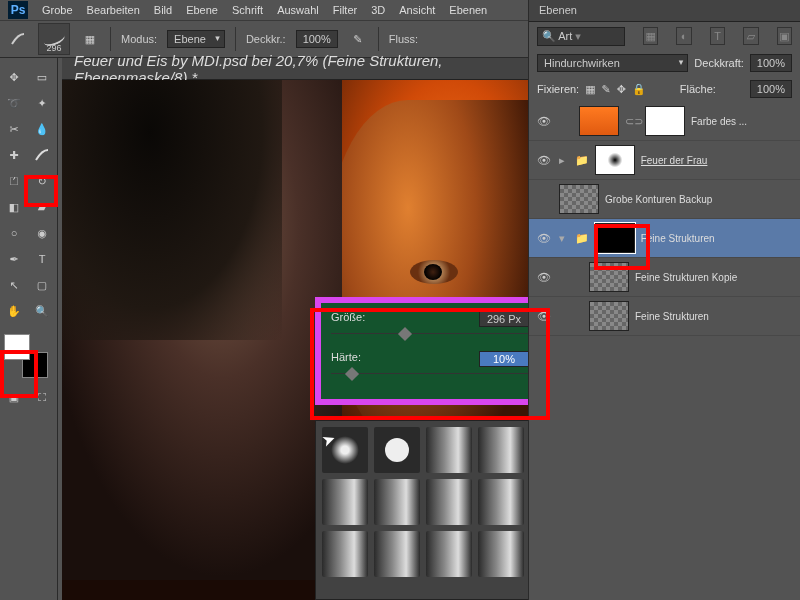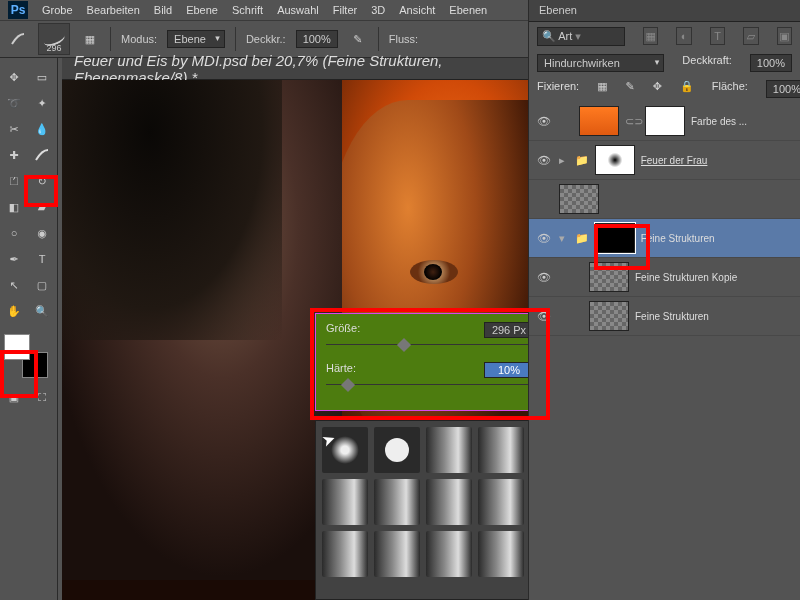--- a/index.html
+++ b/index.html
@@ -37,21 +37,21 @@
 #canvas { position:absolute; left:62px; top:80px; right:272px; bottom:0; background:#333; overflow:hidden; }
 .portrait { position:absolute; inset:0; background:#1a0a05; }
 .face-left { position:absolute; left:-20px; top:0; width:300px; height:500px; background:radial-gradient(ellipse at 60% 30%, #7a5a48 0%, #4a3028 30%, #1a0f0c 70%); }
 .hair-left { position:absolute; left:0; top:0; width:220px; height:260px; background:radial-gradient(ellipse at 40% 20%, #0a0806 0%, #201812 60%, transparent 100%); }
 .face-right { position:absolute; right:0; top:20px; width:200px; height:360px; background:radial-gradient(ellipse at 40% 30%, #e08030 0%, #a04a18 40%, #3a1505 80%); border-radius:40% 0 0 50%; }
 .fire-hair { position:absolute; right:0; top:0; width:260px; height:420px; background:radial-gradient(ellipse at 70% 30%, #ff7a20 0%, #d04a08 30%, #3a1505 70%, transparent 90%); }
 .eye { position:absolute; right:70px; top:180px; width:48px; height:24px; background:radial-gradient(circle, #f0c890 0%, #6a3010 60%); border-radius:50%; }
 .pupil { position:absolute; left:14px; top:4px; width:18px; height:16px; background:radial-gradient(circle,#402010 0%,#000 70%); border-radius:50%; }
 
 
-#brush-pop { position:absolute; left:315px; top:313px; width:230px; background:#4d7c0f; border:1px solid #d946ef; padding:8px 10px; }
+#brush-pop { position:absolute; left:315px; top:297px; width:230px; background:#14532d; border:6px solid #d946ef; padding:8px 10px; }
 #brush-pop label { color:#ddd; display:inline-block; width:60px; }
 #brush-pop .val { float:right; background:#3a3a3a; border:1px solid #222; padding:1px 6px; min-width:50px; text-align:center; }
 #brush-pop .val.sel { background:#4a7abf; color:#fff; }
 .slider { width:100%; height:14px; margin-top:4px; margin-bottom:10px; position:relative; }
 .slider .track { position:absolute; left:0; right:0; top:6px; height:1px; background:#333; }
 .slider .thumb { position:absolute; top:2px; width:10px; height:10px; background:#777; transform:rotate(45deg); }
 
 
 #brush-grid { position:absolute; left:315px; top:420px; width:435px; height:180px; background:#424242; border:1px solid #222; overflow:hidden; }
 #brush-grid .inner { display:grid; grid-template-columns:repeat(8,1fr); gap:6px; padding:6px 18px 6px 6px; }
@@ -63,21 +63,21 @@
 .scroll-v { position:absolute; right:0; top:0; bottom:0; width:14px; background:#3a3a3a; }
 .scroll-v .th { position:absolute; left:2px; right:2px; top:4px; height:40px; background:#666; border-radius:2px; }
 .cursor { position:absolute; left:322px; top:430px; color:#fff; font-size:16px; transform:rotate(-20deg); }
 
 
 #panel-r { position:absolute; right:0; top:0; width:272px; height:600px; background:#535353; border-left:1px solid #2a2a2a; }
 .ptab { height:22px; background:#434343; padding:4px 10px; border-bottom:1px solid #222; }
 .psearch { height:28px; display:flex; align-items:center; gap:18px; padding:4px 8px; }
 .psearch .sb { flex:0 0 88px; background:#3a3a3a; border:1px solid #222; padding:2px 4px; color:#888; }
 .psearch .fbtn { width:22px; height:18px; border:1px solid #333; display:flex; align-items:center; justify-content:center; color:#888; }
-.prow { display:flex; padding:4px 8px; gap:18px; }
+.prow { display:flex; align-items:center; padding:4px 8px; gap:6px; }
 .prow .label { color:#ddd; }
 .prow .val { background:#3a3a3a; border:1px solid #222; padding:2px 6px; margin-left:auto; }
 .layer { display:flex; align-items:center; padding:4px 6px; gap:6px; border-bottom:1px solid #484848; min-height:36px; }
 .layer.sel { background:#5a7aa8; }
 .eye-col { width:18px; text-align:center; }
 .thumb-l { width:40px; height:30px; background:#888; border:1px solid #222; background-image:linear-gradient(45deg,#666 25%,transparent 25%,transparent 75%,#666 75%),linear-gradient(45deg,#666 25%,#888 25%,#888 75%,#666 75%); background-size:8px 8px; background-position:0 0,4px 4px; }
 .thumb-l.orange { background:linear-gradient(#ff7a20,#e05a10); }
 .thumb-l.white { background:#fff; }
 .thumb-l.black { background:#000; }
 .thumb-l.fire { background:#fff; position:relative; }
@@ -288,20 +288,21 @@
   <div class="layer">
     <div class="eye-col">👁</div>
     <span class="fold">▸</span>
     <span>📁</span>
     <div class="thumb-l fire"></div>
     <span class="lname u">Feuer der Frau</span>
   </div>
   <div class="layer">
     <div class="eye-col"></div>
     <div class="thumb-l"></div>
+    <span class="lname">Grobe Konturen Backup</span>
   </div>
   <div class="layer sel">
     <div class="eye-col">👁</div>
     <span class="fold">▾</span>
     <span>📁</span>
     <div class="thumb-l black" style="outline:1px solid #fff"></div>
     <span class="lname">Feine Strukturen</span>
   </div>
   <div class="layer">
     <div class="eye-col">👁</div>

